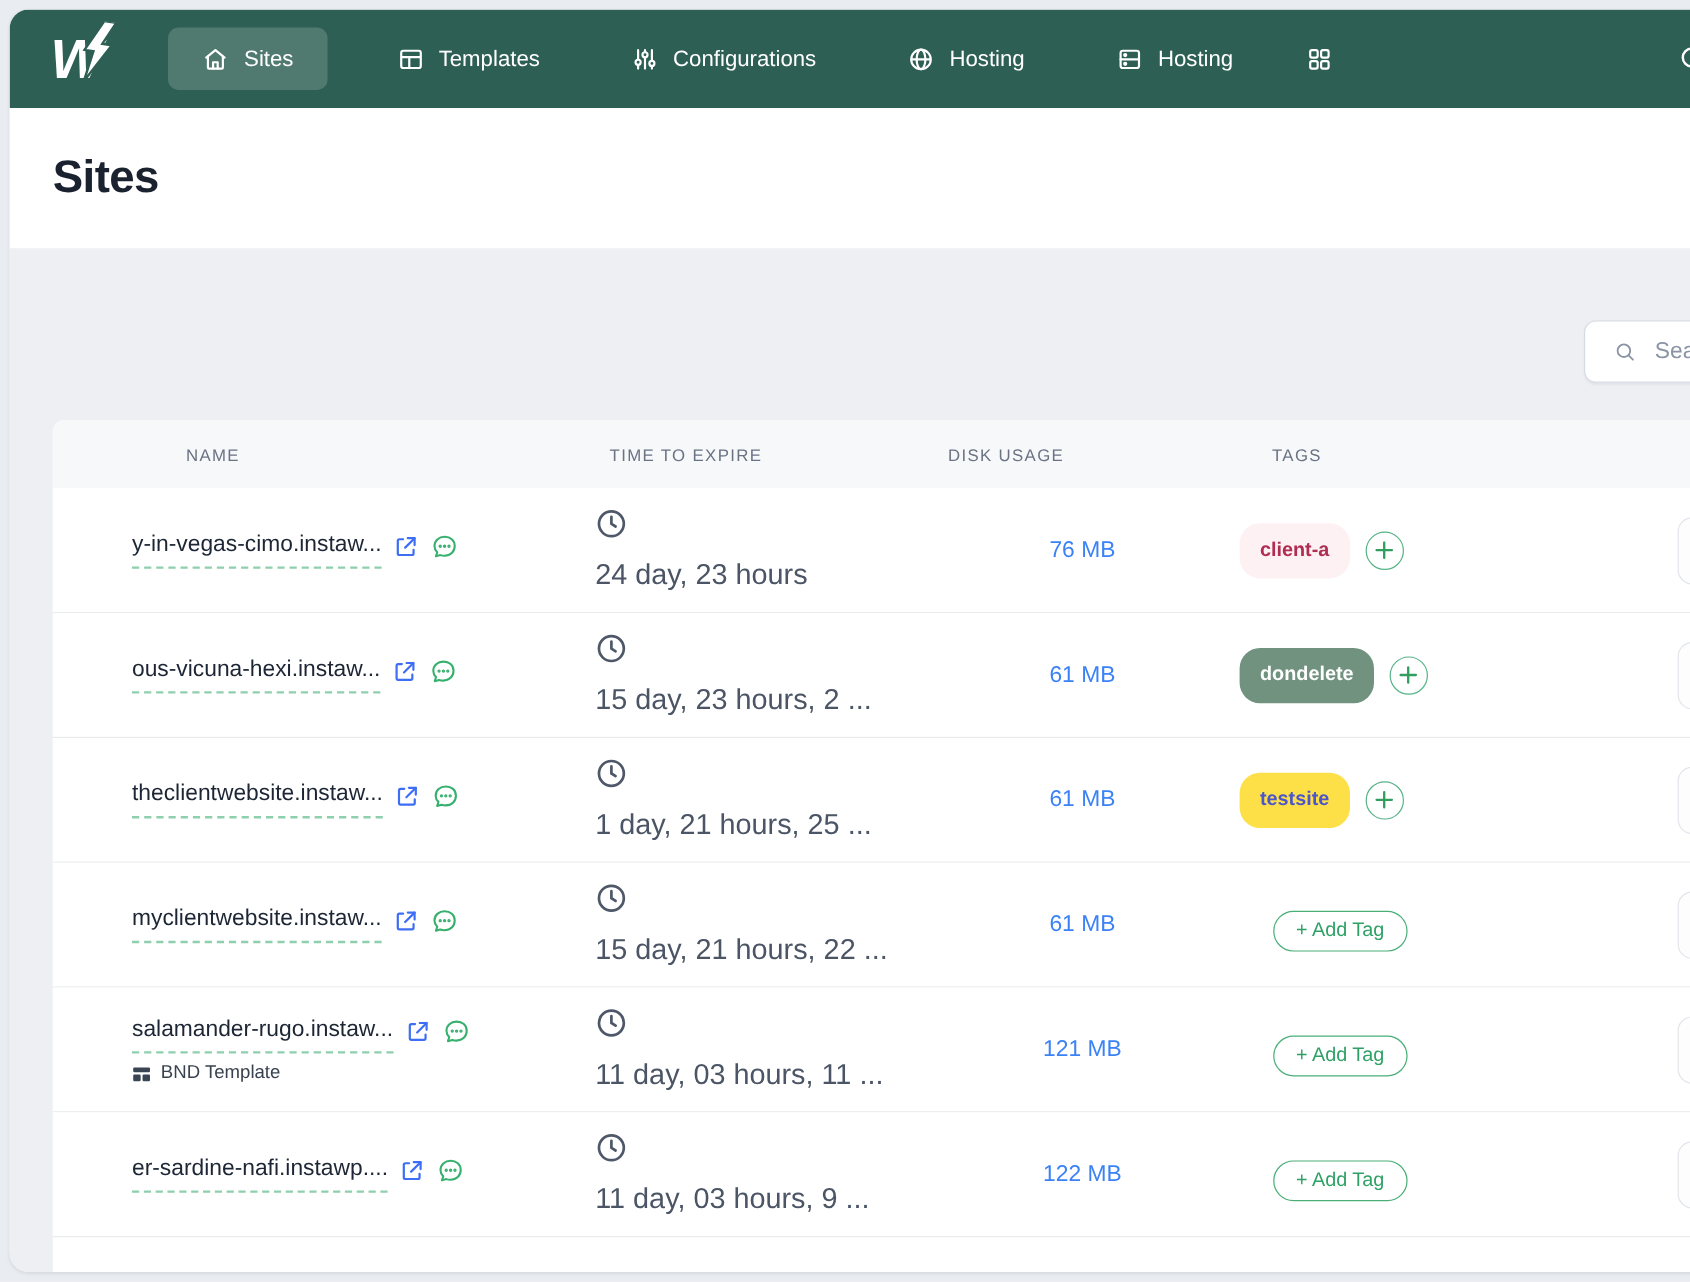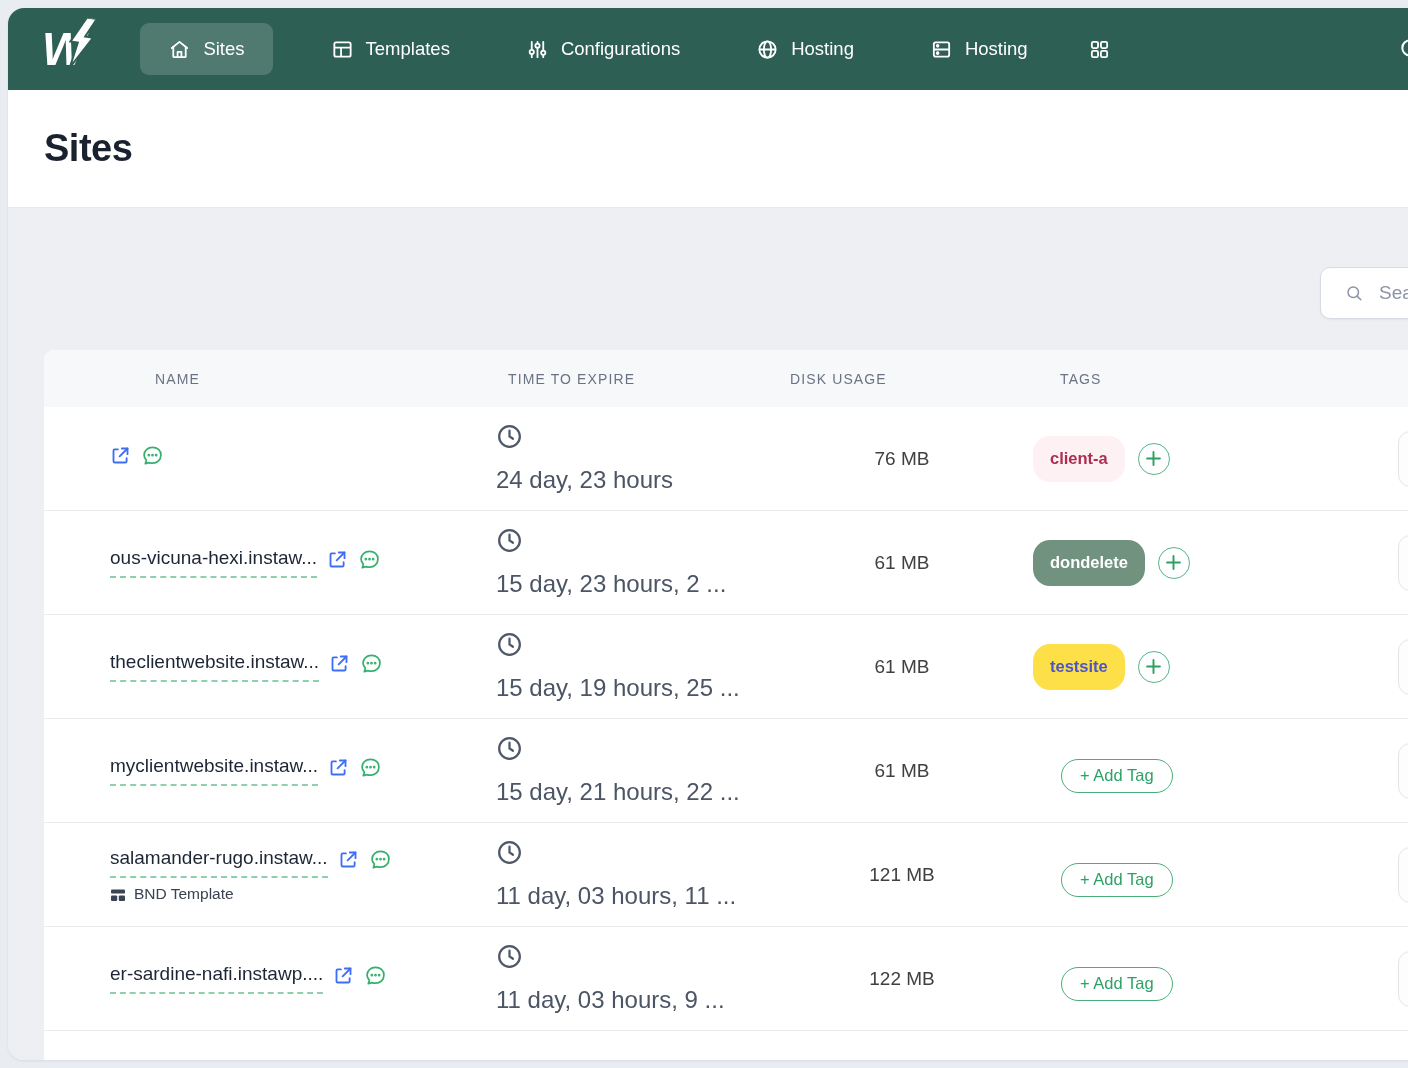--- a/index.html
+++ b/index.html
@@ -60,21 +60,21 @@
   .cell-name { padding-left:66px; }
   .site-line { display:flex; align-items:center; gap:10px; }
   .site-link { font-size:19px; color:#1d2635; text-decoration:none;
                padding-bottom:7px; border-bottom:2px dashed #8ed0ad;
                white-space:nowrap; cursor:pointer; }
   .site-line .ic { transform:translateY(-3px); display:flex; cursor:pointer; }
   .site-sub { display:flex; align-items:flex-end; gap:8px; margin-top:7px;
               font-size:15.5px; color:#39424f; }
   .cell-time { padding-left:26px; display:flex; gap:16px;
                color:#4b5565; font-size:24px; white-space:nowrap;flex-direction:column; }
-  .cell-disk { text-align:center; color:#404040; font-size:19px; }
+  .cell-disk { text-align:center; color:#3b82f6; font-size:19px; }
   .cell-tags { padding-left:19px; display:flex; align-items:center; gap:13px; }
 
   .tag { height:46px; display:inline-flex; align-items:center; padding:0 17px;
          border-radius:17px; font-size:16.5px; font-weight:600; cursor:pointer;
          white-space:nowrap; }
   .plus-btn { width:32px; height:32px; border-radius:50%; background:#fff;
               border:1.5px solid #57b488; display:flex; align-items:center;
               justify-content:center; cursor:pointer; padding:0; }
   .add-tag-btn { height:34px; padding:0 18px; margin-left:28px; border-radius:17px;
                  border:1.5px solid #49ae77; background:transparent; color:#2fa166;
@@ -180,20 +180,21 @@
       <div class="thead grid-cols">
         <div class="th-name">NAME</div>
         <div class="th-time">TIME TO EXPIRE</div>
         <div class="th-disk">DISK USAGE</div>
         <div class="th-tags">TAGS</div>
       </div>
 
       <div class="trow grid-cols">
         <div class="cell-name">
           <div class="site-line">
+            <a class="site-link">y-in-vegas-cimo.instaw...</a>
             <span class="ic">
                 <svg width="21" height="21" viewBox="0 0 24 24" fill="none" stroke="#3e6df6" stroke-width="2.1" stroke-linecap="round" stroke-linejoin="round">
                   <path d="M9 5H5.5A1.5 1.5 0 0 0 4 6.5v12A1.5 1.5 0 0 0 5.5 20h12a1.5 1.5 0 0 0 1.5-1.5V15"></path>
                   <path d="M13.5 4H20v6.5"></path>
                   <path d="M20 4 11 13"></path>
                 </svg>
               </span>
             <span class="ic">
                 <svg width="23" height="23" viewBox="0 0 24 24" fill="none" stroke="#36b06d" stroke-width="1.8" stroke-linecap="round" stroke-linejoin="round">
                   <path d="M12 3.5c-5 0-8.8 3.5-8.8 8 0 2.1.9 4 2.4 5.4l-1.1 3.6 3.7-1.1c1.2.4 2.4.6 3.8.6 5 0 8.8-3.5 8.8-8.5s-3.8-8-8.8-8z"></path>
@@ -282,21 +283,21 @@
                   <circle cx="15.8" cy="11.7" r=".55" fill="#36b06d"></circle>
                 </svg>
               </span>
           </div>
         </div>
         <div class="cell-time">
           <svg width="27" height="27" viewBox="0 0 24 24" fill="none" stroke="#4e5869" stroke-width="2" stroke-linecap="round">
               <circle cx="12" cy="12" r="9.2"></circle>
               <path d="M12 6.8V12l3.1 2"></path>
             </svg>
-          <span>15 day, 19 hours, 25 ...</span>
+          <span>1 day, 21 hours, 25 ...</span>
         </div>
         <div class="cell-disk">61 MB</div>
         <div class="cell-tags">
           <span class="tag" style="background-color: #fde047; color: rgb(76, 85, 201);">testsite</span>
           <button class="plus-btn">
               <svg width="15" height="15" viewBox="0 0 14 14" fill="none" stroke="#2f9e5f" stroke-width="1.8" stroke-linecap="round">
                 <path d="M7 1v12M1 7h12"></path>
               </svg>
             </button>
         </div>

